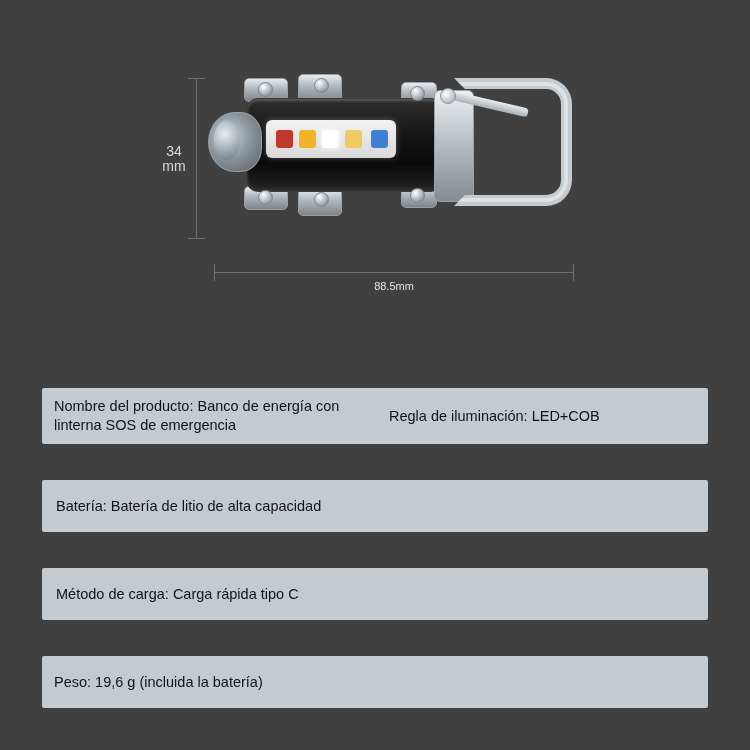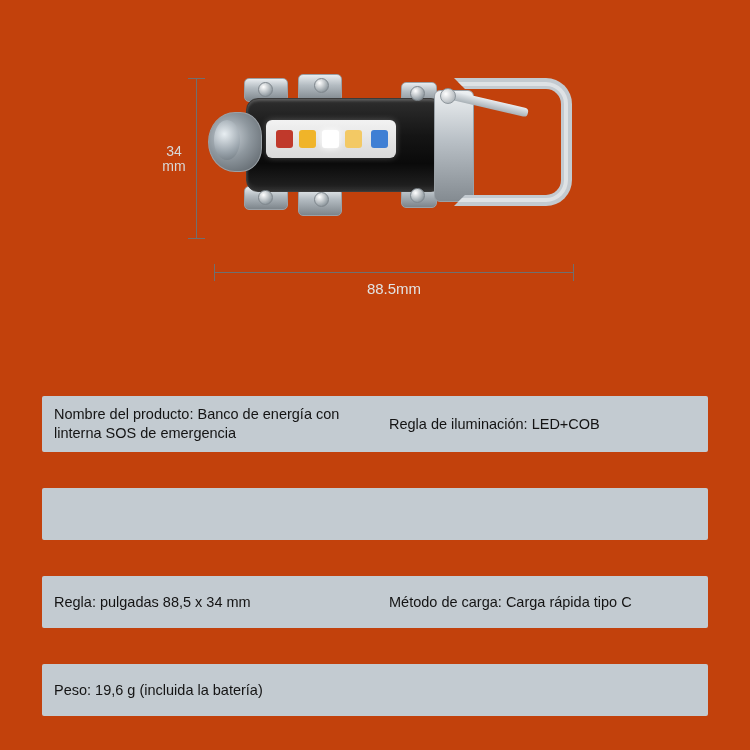--- a/index.html
+++ b/index.html
@@ -11,21 +11,21 @@
     width: 750px;
     height: 750px;
     overflow: hidden;
     font-family: "Liberation Sans", sans-serif;
     color: #fff;
   }
   .page {
     position: relative;
     width: 750px;
     height: 750px;
-    background: #c2410c;
+    background: #404040;
   }
 
   
   .diagram {
     position: absolute;
     left: 0;
     top: 0;
     width: 750px;
     height: 380px;
   }
@@ -76,21 +76,21 @@
     background: #6f6f6f;
   }
   .dim-h-cap-l { left: 214px; }
   .dim-h-cap-r { left: 573px; }
   .dim-h-label {
     position: absolute;
     left: 314px;
     top: 280px;
     width: 160px;
     text-align: center;
-    font-size: 15px;
+    font-size: 11px;
     color: #e2e2e2;
   }
 
   
   .product {
     position: absolute;
     left: 196px;
     top: 60px;
     width: 390px;
     height: 200px;
@@ -237,21 +237,21 @@
   
   .specs {
     position: absolute;
     left: 0;
     top: 388px;
     width: 750px;
   }
   .spec-row {
     display: flex;
     width: 666px;
-    margin: 8px auto 36px auto;
+    margin: 0 auto 36px auto;
     background: #c3cbd1;
     color: #141414;
     border-radius: 2px;
     min-height: 52px;
     box-sizing: border-box;
   }
   .spec-cell {
     flex: 1 1 50%;
     padding: 9px 8px 9px 12px;
     font-size: 14.5px;
@@ -317,24 +317,24 @@
   </div>
 
   <div class="specs">
 
     <div class="spec-row">
       <div class="spec-cell">Nombre del producto: Banco de energía con linterna SOS de emergencia</div>
       <div class="spec-cell right">Regla de iluminación: LED+COB</div>
     </div>
 
     <div class="spec-row">
+      <div class="spec-cell right">Batería: Batería de litio de alta capacidad</div>
     </div>
 
     <div class="spec-row">
-      <div class="spec-cell">Regla: pulgadas 88,5 x 34 mm</div>
       <div class="spec-cell right">Método de carga: Carga rápida tipo C</div>
     </div>
 
     <div class="spec-row">
       <div class="spec-cell">Peso: 19,6 g (incluida la batería)</div>
     </div>
 
   </div>
 </div>
 

